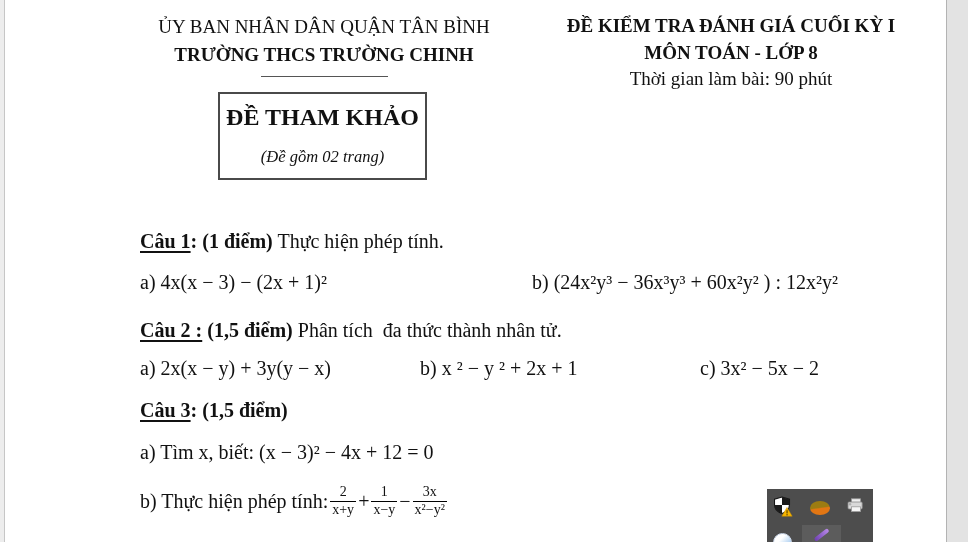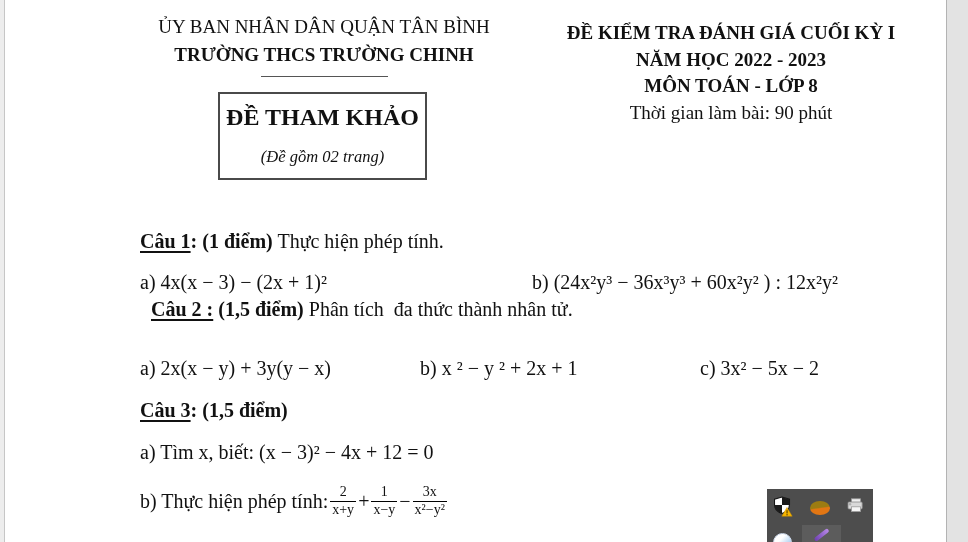--- a/index.html
+++ b/index.html
@@ -14,21 +14,21 @@
 
   .abs { position: absolute; }
   .center { text-align: center; }
   .b { font-weight: bold; }
   .u { text-decoration: underline; text-underline-offset: 3px; text-decoration-thickness: 1.5px; }
   .keep-space { white-space: pre-wrap; }
 
   .hdr-left { left: 140px; top: 13px; width: 368px; font-size: 19px; line-height: 28px; }
   .hdr-left .rule { width: 127px; margin: 7px auto 0; border-top: 1.5px solid #555; }
 
-  .hdr-right { left: 540px; top: 20px; width: 382px; font-size: 19px; line-height: 26.5px; }
+  .hdr-right { left: 540px; top: 13px; width: 382px; font-size: 19px; line-height: 26.5px; }
 
   .exam-box { left: 218px; top: 92px; width: 209px; height: 88px;
               border: 2px solid #4a4a4a; text-align: center; background: #fff; }
   .exam-box .bx-title { margin-top: 10px; font-size: 24px; font-weight: bold; }
   .exam-box .bx-sub { margin-top: 16px; font-size: 16.5px; font-style: italic; }
 
   .qline { font-size: 20px; line-height: 24px; white-space: nowrap; }
 
   .frac { display: inline-flex; flex-direction: column; align-items: center;
           vertical-align: middle; font-size: 14px; line-height: 1.15; margin: 0 2px; }
@@ -57,38 +57,37 @@
   <div class="gutter-right"></div>
 
   <div class="abs hdr-left center">
     <div>ỦY BAN NHÂN DÂN QUẬN TÂN BÌNH</div>
     <div class="b">TRƯỜNG THCS TRƯỜNG CHINH</div>
     <div class="rule"></div>
   </div>
 
   <div class="abs hdr-right center">
     <div class="b">ĐỀ KIỂM TRA ĐÁNH GIÁ CUỐI KỲ I</div>
-    <div class="b">NĂM HỌC 2022 - 2023</div>
     <div class="b">MÔN TOÁN - LỚP 8</div>
     <div>Thời gian làm bài: 90 phút</div>
   </div>
 
   <div class="abs exam-box">
     <div class="bx-title">ĐỀ THAM KHẢO</div>
     <div class="bx-sub">(Đề gồm 02 trang)</div>
   </div>
 
   <div class="abs qline" style="left:140px; top:229px;">
     <span class="b u">Câu 1</span><span class="b">: (1 điểm)</span>
     <span>Thực hiện phép tính.</span>
   </div>
   <div class="abs qline" style="left:140px; top:270px;">a) 4x(x − 3) − (2x + 1)²</div>
   <div class="abs qline" style="left:532px; top:270px;">b) (24x²y³ − 36x³y³ + 60x²y² ) : 12x²y²</div>
 
-  <div class="abs qline" style="left:140px; top:297px;margin-left:11px;">
+  <div class="abs qline" style="left:140px; top:318px;">
     <span class="b u">Câu 2 :</span>
     <span class="b">(1,5 điểm)</span>
     <span class="keep-space">Phân tích  đa thức thành nhân tử.</span>
   </div>
   <div class="abs qline keep-space" style="left:140px; top:356px;">a) 2x(x − y) + 3y(y − x)</div>
   <div class="abs qline keep-space" style="left:420px; top:356px;">b) x ² − y ² + 2x + 1</div>
   <div class="abs qline keep-space" style="left:700px; top:356px;">c) 3x² − 5x − 2</div>
 
   <div class="abs qline" style="left:140px; top:398px;">
     <span class="b u">Câu 3</span><span class="b">: (1,5 điểm)</span>

